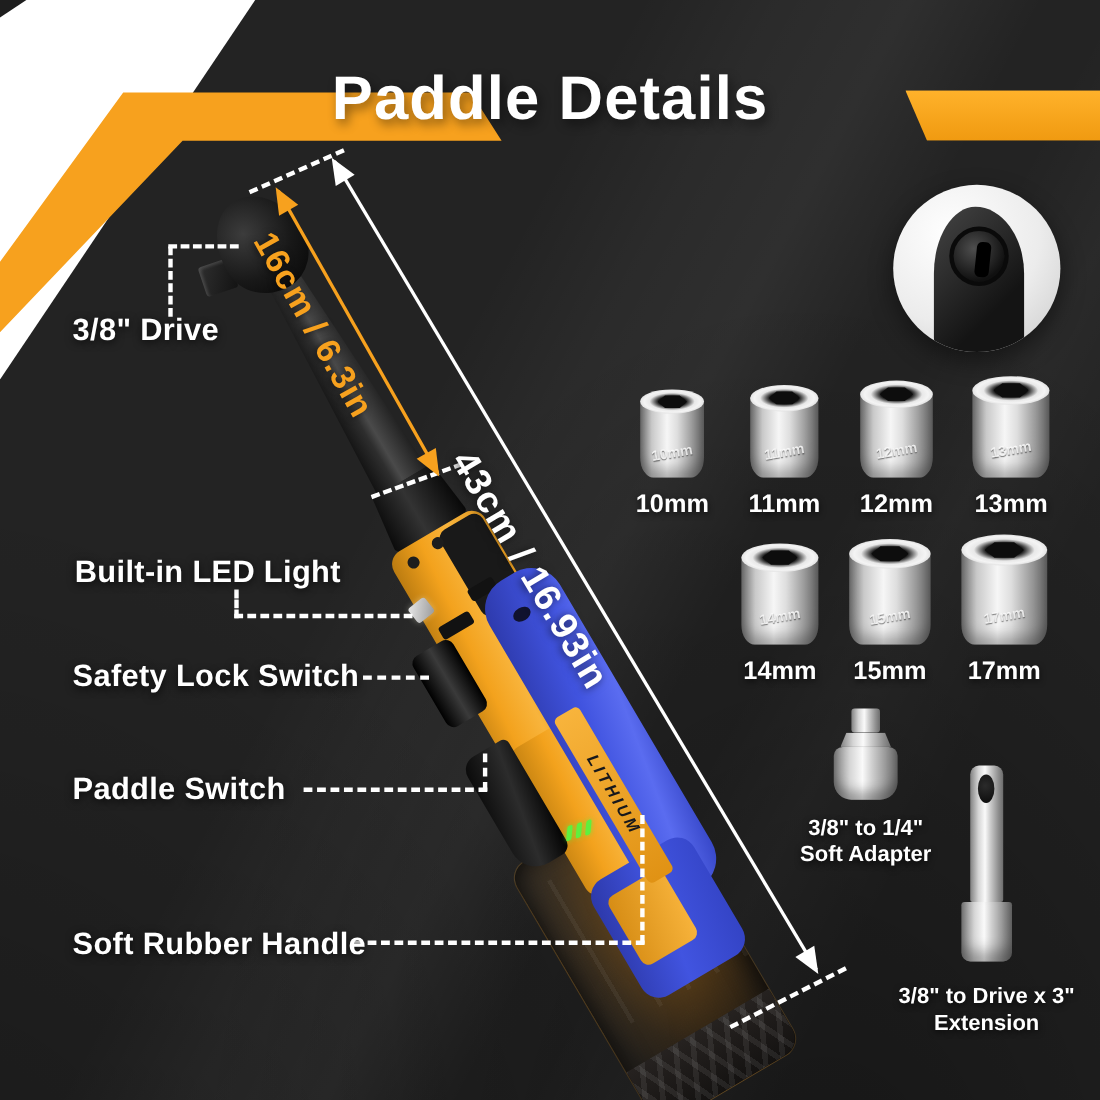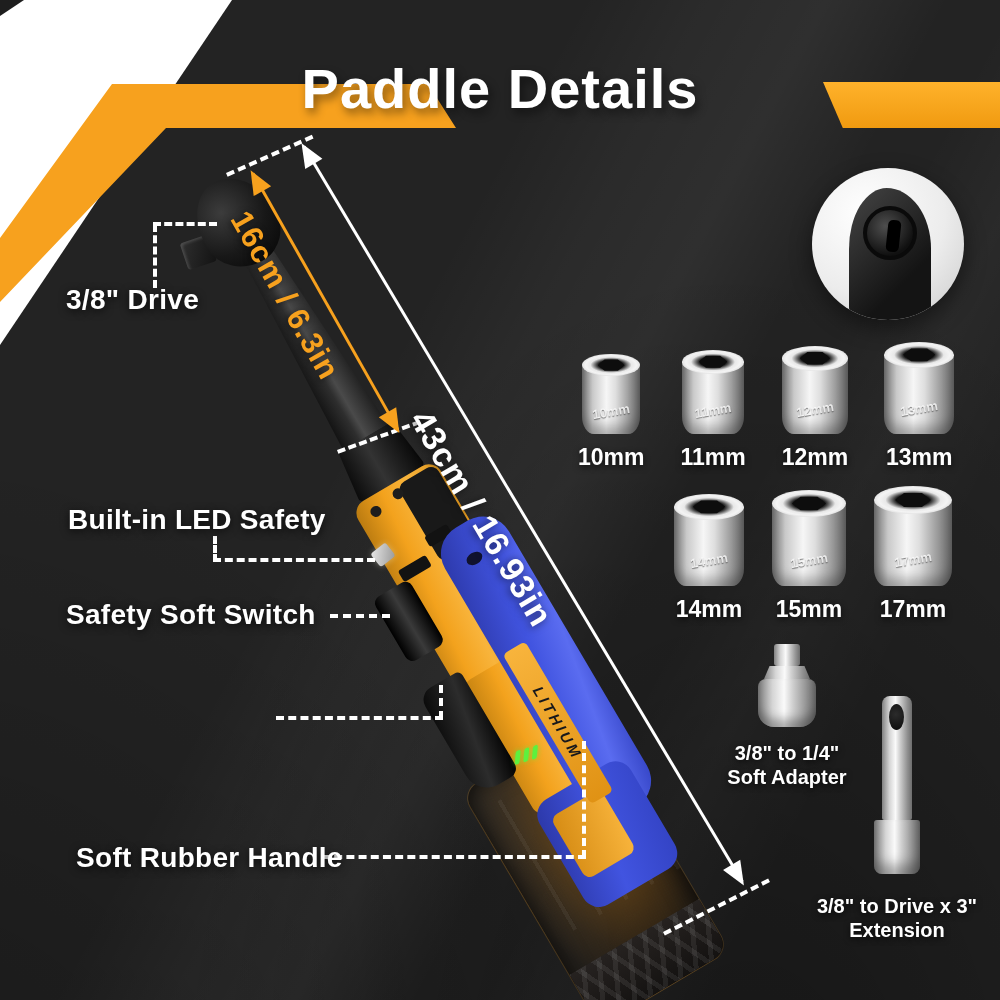--- a/index.html
+++ b/index.html
@@ -24,21 +24,21 @@
     font-size:56px; font-weight:800; color:#fff; letter-spacing:1px; z-index:6;
     text-shadow:3px 5px 10px rgba(0,0,0,.45); }
 
   
   .callout{ position:absolute; color:#fff; font-weight:bold; font-size:28px;
     letter-spacing:.3px; text-shadow:0 2px 8px rgba(0,0,0,.75); z-index:30; white-space:nowrap; }
   .c-drive{ left:66px; top:284px; }
   .c-led{ left:68px; top:504px; }
   .c-safety{ left:66px; top:599px; }
   .c-paddle{ left:66px; top:701px; }
-  .c-handle{ left:76px; top:842px; }
+  .c-handle{ left:66px; top:842px; }
 
   
   .dash-h{ position:absolute; height:0; border-top:4px dashed #fff; z-index:25; }
   .dash-v{ position:absolute; width:0; border-left:4px dashed #fff; z-index:25; }
   .ld-drive-v{ left:153px; top:224px; height:64px; }
   .ld-drive-h{ left:153px; top:222px; width:64px; }
   .ld-led-v{ left:213px; top:536px; height:26px; }
   .ld-led-h{ left:213px; top:558px; width:162px; }
   .ld-safety-h{ left:330px; top:614px; width:60px; }
   .ld-paddle-h{ left:276px; top:716px; width:167px; }
@@ -242,22 +242,23 @@
   <div class="dash-h ld-drive-h"></div>
   <div class="dash-v ld-led-v"></div>
   <div class="dash-h ld-led-h"></div>
   <div class="dash-h ld-safety-h"></div>
   <div class="dash-h ld-paddle-h"></div>
   <div class="dash-v ld-paddle-v"></div>
   <div class="dash-h ld-handle-h"></div>
   <div class="dash-v ld-handle-v"></div>
 
   <div class="callout c-drive">3/8" Drive</div>
-  <div class="callout c-led">Built-in LED Safety</div>
-  <div class="callout c-safety">Safety Soft Switch</div>
+  <div class="callout c-led">Built-in LED Light</div>
+  <div class="callout c-safety">Safety Lock Switch</div>
+  <div class="callout c-paddle">Paddle Switch</div>
   <div class="callout c-handle">Soft Rubber Handle</div>
 
   <div class="badge">
     <div class="badge-head">
       <div class="badge-dial">
         <div class="badge-slot"></div>
       </div>
     </div>
   </div>
 

